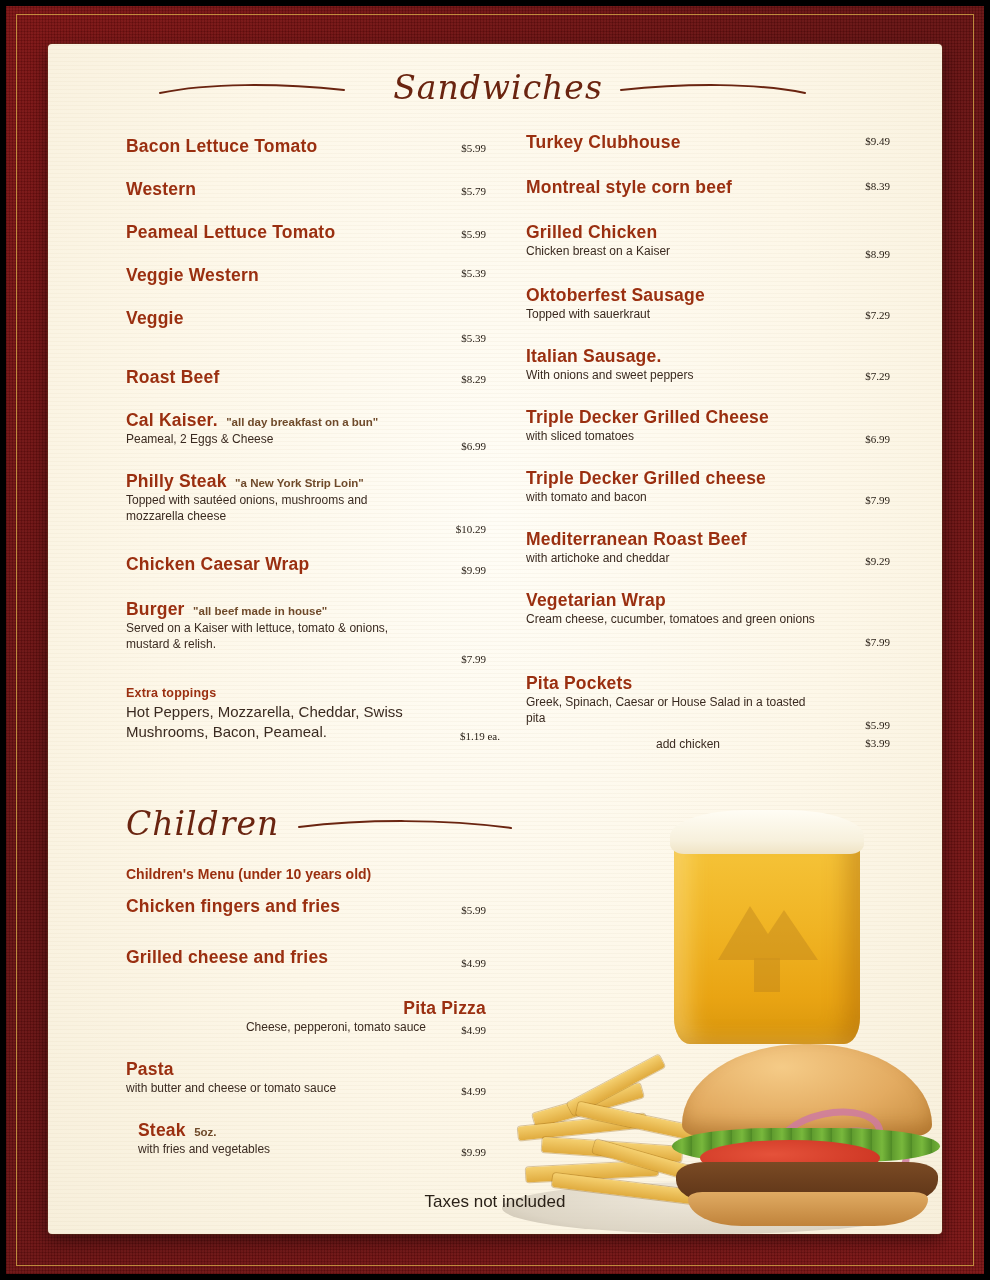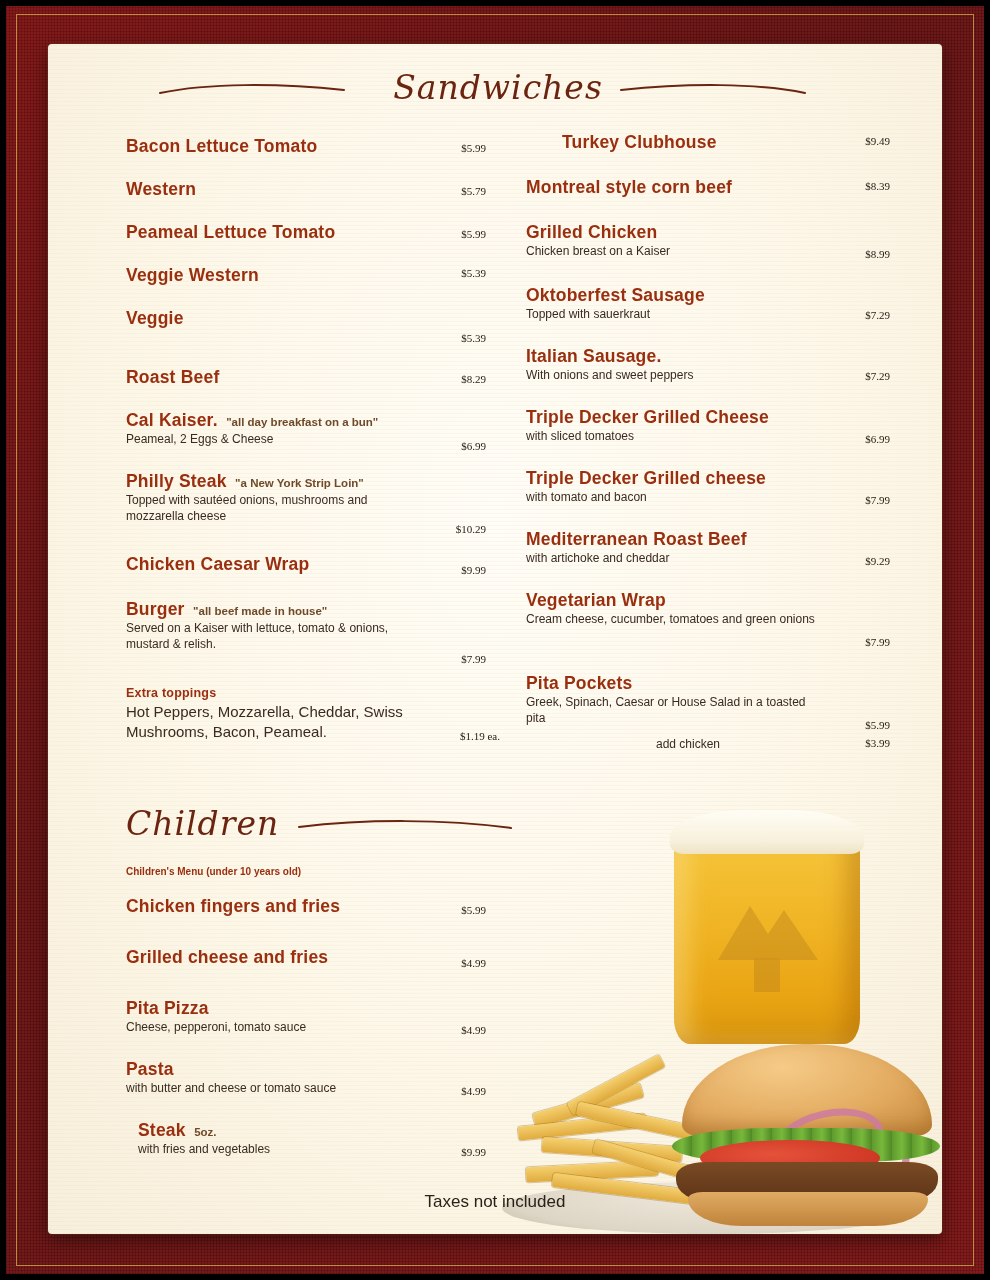--- a/index.html
+++ b/index.html
@@ -156,21 +156,21 @@
     width: 420px;
     display: flex;
     align-items: center;
   }
   .children-sub {
     position: absolute;
     left: 78px;
     top: 822px;
     color: #9a2f10;
     font-weight: bold;
-    font-size: 10px;
+    font-size: 14px;
   }
   .col-children {
     position: absolute;
     left: 78px;
     top: 852px;
     width: 360px;
   }
   .taxes {
     position: absolute;
     left: 0;
@@ -384,21 +384,21 @@
           <div class="extra-title">Extra toppings</div>
           <div class="extra-lines">Hot Peppers, Mozzarella, Cheddar, Swiss</div>
           <div class="extra-lines" style="margin-top:0;">Mushrooms,  Bacon, Peameal.</div>
           <span class="price" style="top:44px; right:-14px;">$1.19 ea.</span>
         </div>
 
       </div>
 
       <div class="col-right">
 
-        <div class="item" style="height:36px;margin-left:36px;">
+        <div class="item" style="height:36px;">
           <span class="item-name">Turkey Clubhouse</span>
           <span class="price" style="top:3px;">$9.49</span>
         </div>
 
         <div class="item" style="height:36px;">
           <span class="item-name">Montreal style corn beef</span>
           <span class="price" style="top:3px;">$8.39</span>
         </div>
 
         <div class="item" style="height:54px;">
@@ -469,21 +469,21 @@
         <div class="item" style="height:42px;">
           <span class="item-name">Chicken fingers and fries</span>
           <span class="price" style="top:8px;">$5.99</span>
         </div>
 
         <div class="item" style="height:42px;">
           <span class="item-name">Grilled cheese and fries</span>
           <span class="price" style="top:10px;">$4.99</span>
         </div>
 
-        <div class="item" style="height:52px;">
+        <div class="item" style="height:52px;text-align:right;">
           <span class="item-name">Pita Pizza</span>
           <div class="item-desc">Cheese, pepperoni, tomato sauce</div>
           <span class="price" style="top:26px;">$4.99</span>
         </div>
 
         <div class="item" style="height:52px;">
           <span class="item-name">Pasta</span>
           <div class="item-desc" style="max-width:320px;">with butter and cheese or tomato sauce</div>
           <span class="price" style="top:26px;">$4.99</span>
         </div>

